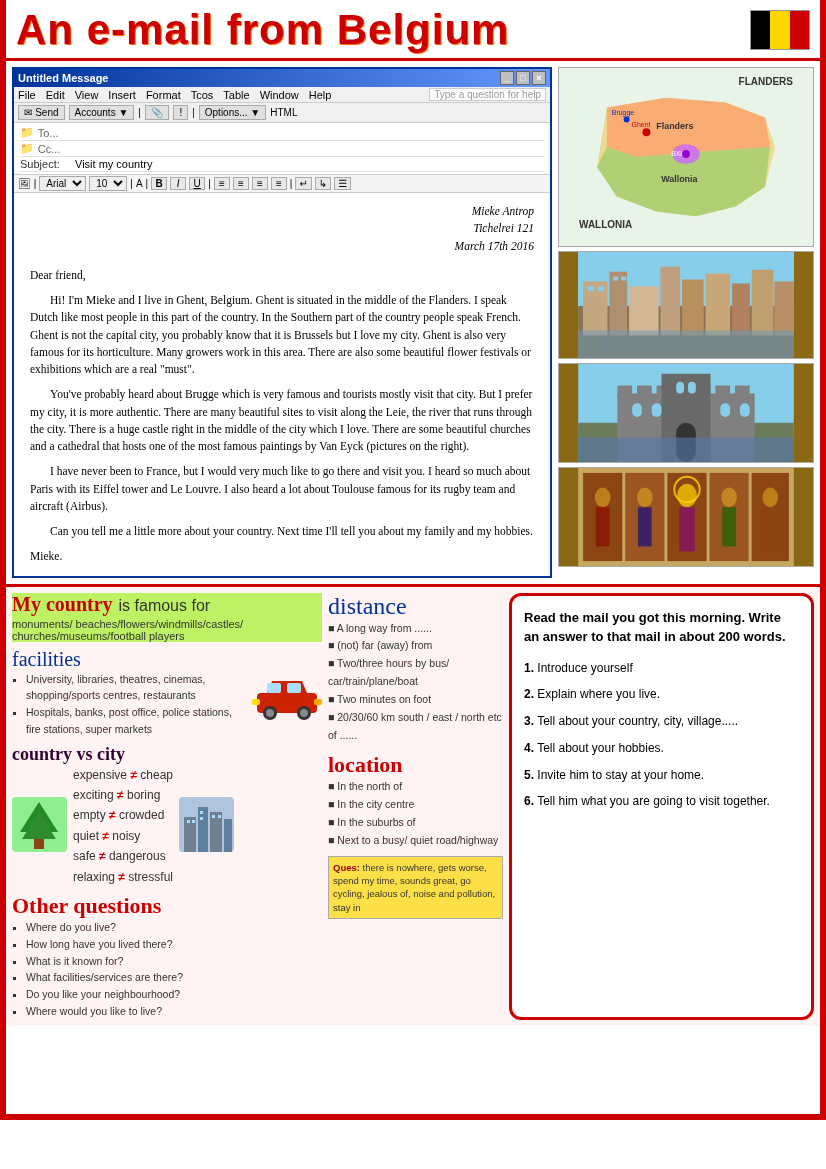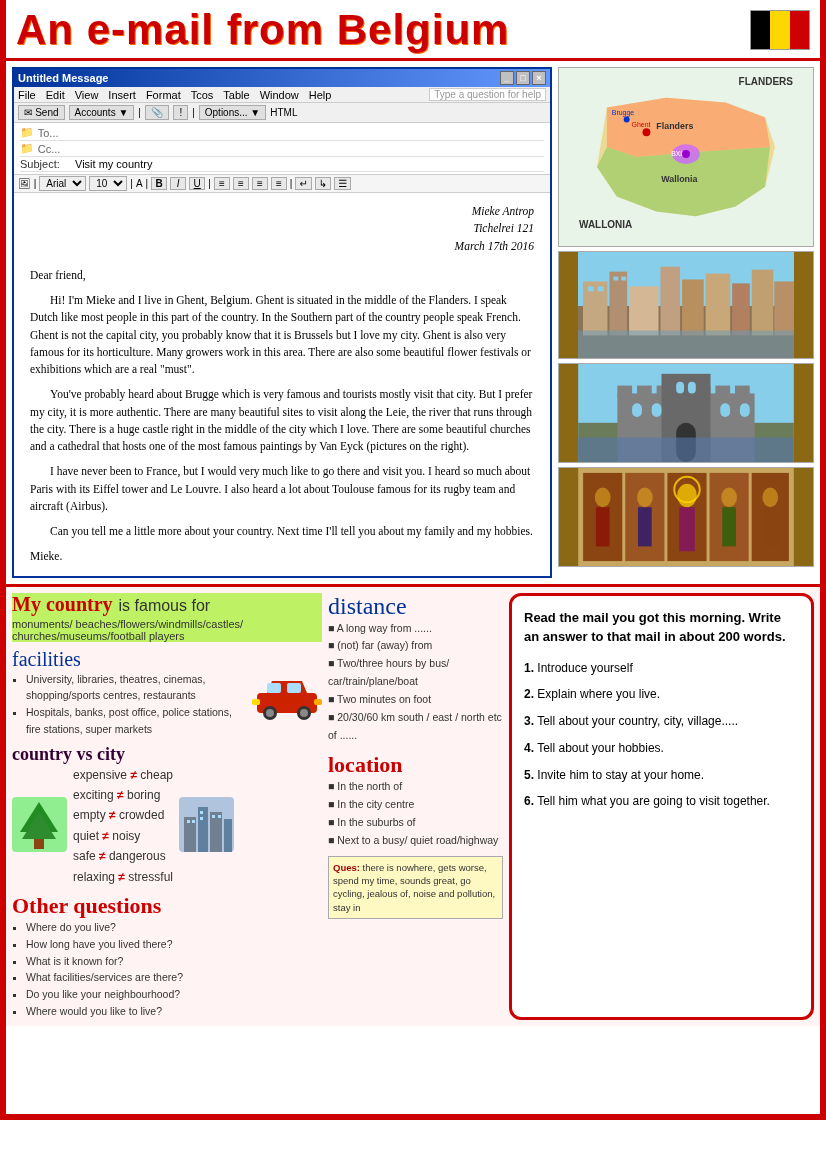--- a/index.html
+++ b/index.html
@@ -347,21 +347,21 @@
       font-size: 10.5px;
       color: #333;
       line-height: 1.7;
     }
     .location-list li::before {
       content: '■ ';
       color: #333;
     }
 
     .guess-box {
-      background: #fef9c3;
+      background: #fde047;
       border: 1px solid #aaa;
       padding: 4px;
       font-size: 9.5px;
       color: #333;
       line-height: 1.4;
       margin-top: 6px;
     }
     .guess-label {
       font-weight: bold;
       color: #990000;

